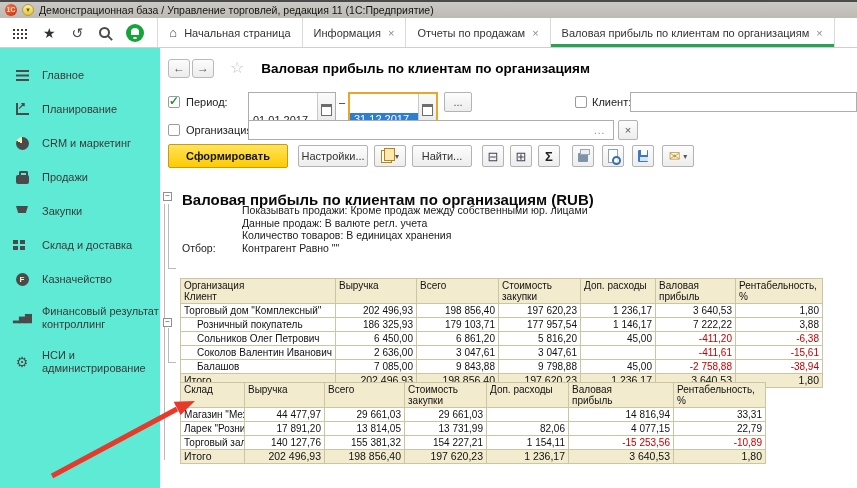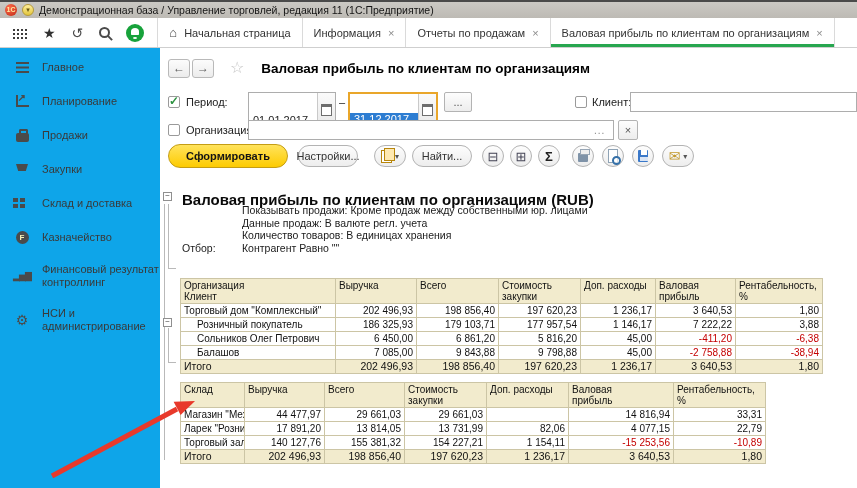--- a/index.html
+++ b/index.html
@@ -37,22 +37,22 @@
   .ico-bell-circle::before{content:"";position:absolute;left:7px;bottom:3px;width:4px;height:2px;
     background:#fff;border-radius:50%}
   .tab{display:flex;align-items:center;gap:7px;padding:0 11px;border-right:1px solid #dadada;
     font-size:11px;color:#333;position:relative;white-space:nowrap}
   .tab.first{border-left:1px solid #dadada}
   .tab.active::after{content:"";position:absolute;left:0;right:0;bottom:0;height:3px;background:#27a64f}
   .tab .home-glyph{font-size:13px;color:#444}
   .tab .close{color:#8a8a8a;font-size:11px;cursor:default}
 
   
-  .sidebar{position:absolute;left:0;top:48px;width:176px;bottom:0;background:#0ea5e9;
-    border-right:1px solid #e4dca4;box-sizing:border-box;padding-top:2px}
+  .sidebar{position:absolute;left:0;top:48px;width:176px;bottom:0;background:#5eead4;
+    border-right:1px solid #e4dca4;box-sizing:border-box;padding-top:10px}
   .side-item{display:flex;align-items:center;gap:11px;padding:9px 6px 9px 13px;
     color:#3a3a3a;font-size:11px;line-height:13px}
   .side-icon{flex:0 0 18px;width:18px;height:16px;position:relative;color:#4a4a4a;
     display:flex;align-items:center;justify-content:center;font-size:13px}
   .si-menu{width:13px;height:2.5px;background:#4a4a4a;
     box-shadow:0 4.5px #4a4a4a,0 9px #4a4a4a;margin-top:-8px}
   .si-plan{width:11px;height:10px;border-left:2px solid #4a4a4a;border-bottom:2px solid #4a4a4a;position:relative}
   .si-plan::after{content:"↗";position:absolute;left:0px;top:-4px;font-size:10px;color:#4a4a4a;font-weight:bold}
   .si-pie{width:13px;height:13px;border-radius:50%;
     background:conic-gradient(#4a4a4a 0 295deg,#f7f0b8 295deg 360deg)}
@@ -94,21 +94,21 @@
     background:linear-gradient(#fafafa,#e9e9e9);display:flex;align-items:center;justify-content:center}
   .cal-ico{width:9px;height:8px;border:1px solid #6d6d6d;border-top:3px solid #6d6d6d;background:#fff}
   .txtinput{position:absolute;height:20px;border:1px solid #adadad;background:#fff;box-sizing:border-box;
     font-family:inherit;font-size:11px;padding:0 4px}
   .inp-ellipsis{position:absolute;font-size:10px;color:#888;letter-spacing:1px}
   .smallbtn{position:absolute;height:20px;border:1px solid #b3b3b3;border-radius:2px;box-sizing:border-box;
     background:linear-gradient(#fdfdfd,#ededed);color:#555;font-size:11px;
     display:flex;align-items:center;justify-content:center}
 
   .toolbar{position:absolute;left:0;top:96px;right:0;height:28px}
-  .btn{position:absolute;height:22px;border:1px solid #b3b3b3;border-radius:12px;box-sizing:border-box;
+  .btn{position:absolute;height:22px;border:1px solid #b3b3b3;border-radius:2px;box-sizing:border-box;
     background:linear-gradient(#fdfdfd,#ededed);color:#333;font-size:11px;
     display:flex;align-items:center;justify-content:center;padding:0 8px;white-space:nowrap}
   .btn-generate{height:24px;font-weight:bold;color:#141414;
     background:linear-gradient(#ffe35c,#fdcb01);border-color:#c49d14}
   .tb-ico-btn{padding:0 5px}
   .ico-variants{width:9px;height:11px;background:#fff;border:1px solid #b8860b;position:relative}
   .ico-variants::after{content:"";position:absolute;left:2px;top:-3px;width:9px;height:11px;
     background:#ffe9b0;border:1px solid #b8860b}
   .grp-glyph{font-size:13px;color:#445;line-height:13px}
   .sum-glyph{font-size:13px;font-weight:bold;color:#222}
@@ -196,20 +196,26 @@
     <span>Главное</span>
   </div>
   <div class="side-item">
     <span class="side-icon">
         <span class="si-plan"></span>
       </span>
     <span>Планирование</span>
   </div>
   <div class="side-item">
     <span class="side-icon">
+        <span class="si-pie"></span>
+      </span>
+    <span>CRM и маркетинг</span>
+  </div>
+  <div class="side-item">
+    <span class="side-icon">
         <span class="si-case"></span>
       </span>
     <span>Продажи</span>
   </div>
   <div class="side-item">
     <span class="side-icon">
         <span class="si-cart"></span>
       </span>
     <span>Закупки</span>
   </div>
@@ -273,21 +279,21 @@
   <div class="filter-row" style="left:0;top:72px;right:0">
     <span class="checkbox" style="position:absolute;left:8px;top:4px"></span>
     <span class="flabel" style="position:absolute;left:26px;top:4px">Организация:</span>
     <input class="txtinput" style="left: 88px; top: 0px; width: 366px;" value="">
     <span class="inp-ellipsis" style="left:434px;top:5px">...</span>
     <span class="smallbtn" style="left:458px;top:0;width:20px">×</span>
   </div>
 
   <div class="toolbar">
     <span class="btn btn-generate" style="left:8px;top:0;width:120px">Сформировать</span>
-    <span class="btn" style="left:138px;top:1px;width:60px">Настройки...</span>
+    <span class="btn" style="left:138px;top:1px;width:70px">Настройки...</span>
     <span class="btn tb-ico-btn" style="left:214px;top:1px;width:32px">
       <span class="ico-variants"></span>
       <span class="dd-arrow">▾</span>
     </span>
     <span class="btn" style="left:252px;top:1px;width:60px">Найти...</span>
     <span class="btn tb-ico-btn" style="left:322px;top:1px;width:22px">
       <span class="grp-glyph">⊟</span>
     </span>
     <span class="btn tb-ico-btn" style="left:350px;top:1px;width:22px">
       <span class="grp-glyph">⊞</span>
@@ -388,20 +394,29 @@
           <tr>
             <td class="indent">Сольников Олег Петрович</td>
             <td class="num">6 450,00</td>
             <td class="num">6 861,20</td>
             <td class="num">5 816,20</td>
             <td class="num">45,00</td>
             <td class="num neg">-411,20</td>
             <td class="num neg">-6,38</td>
           </tr>
           <tr>
+            <td class="indent">Соколов Валентин Иванович</td>
+            <td class="num">2 636,00</td>
+            <td class="num">3 047,61</td>
+            <td class="num">3 047,61</td>
+            <td class="num"></td>
+            <td class="num neg">-411,61</td>
+            <td class="num neg">-15,61</td>
+          </tr>
+          <tr>
             <td class="indent">Балашов</td>
             <td class="num">7 085,00</td>
             <td class="num">9 843,88</td>
             <td class="num">9 798,88</td>
             <td class="num">45,00</td>
             <td class="num neg">-2 758,88</td>
             <td class="num neg">-38,94</td>
           </tr>
           <tr class="total">
             <td>Итого</td>

